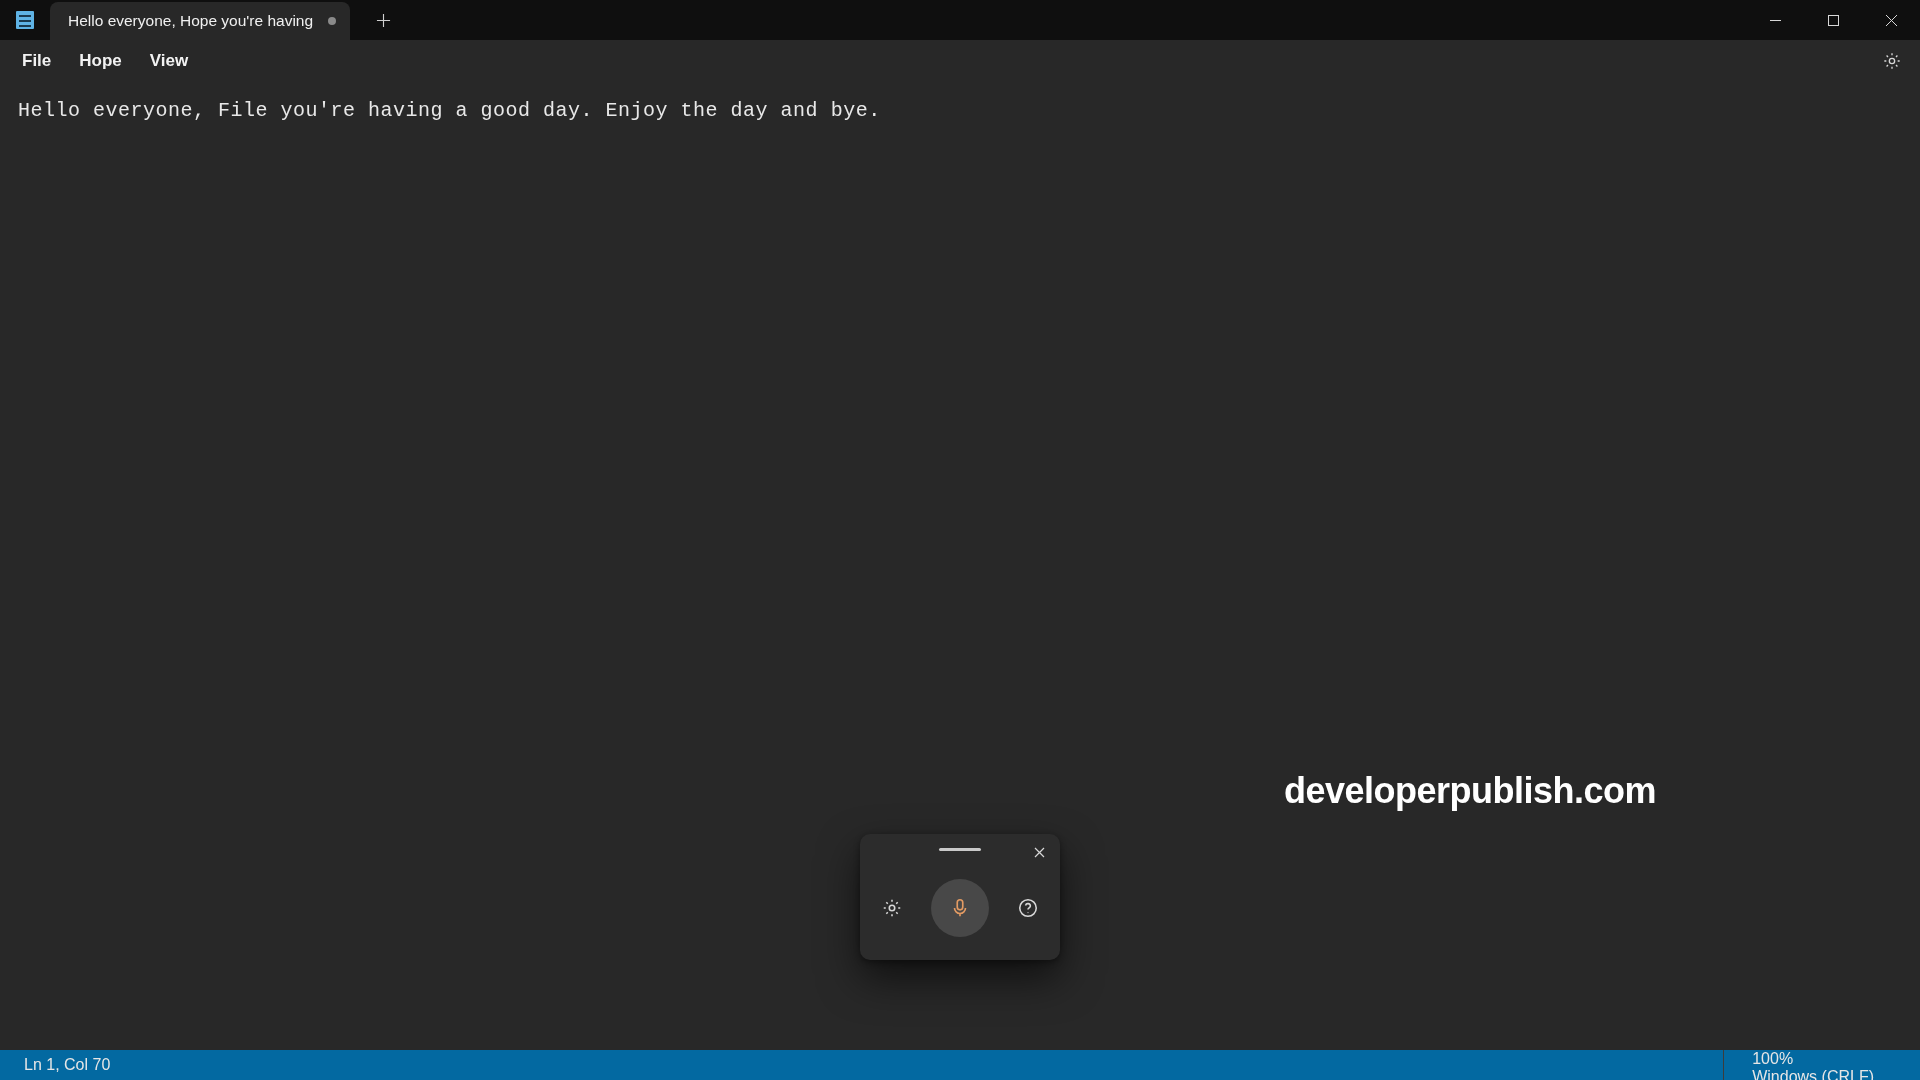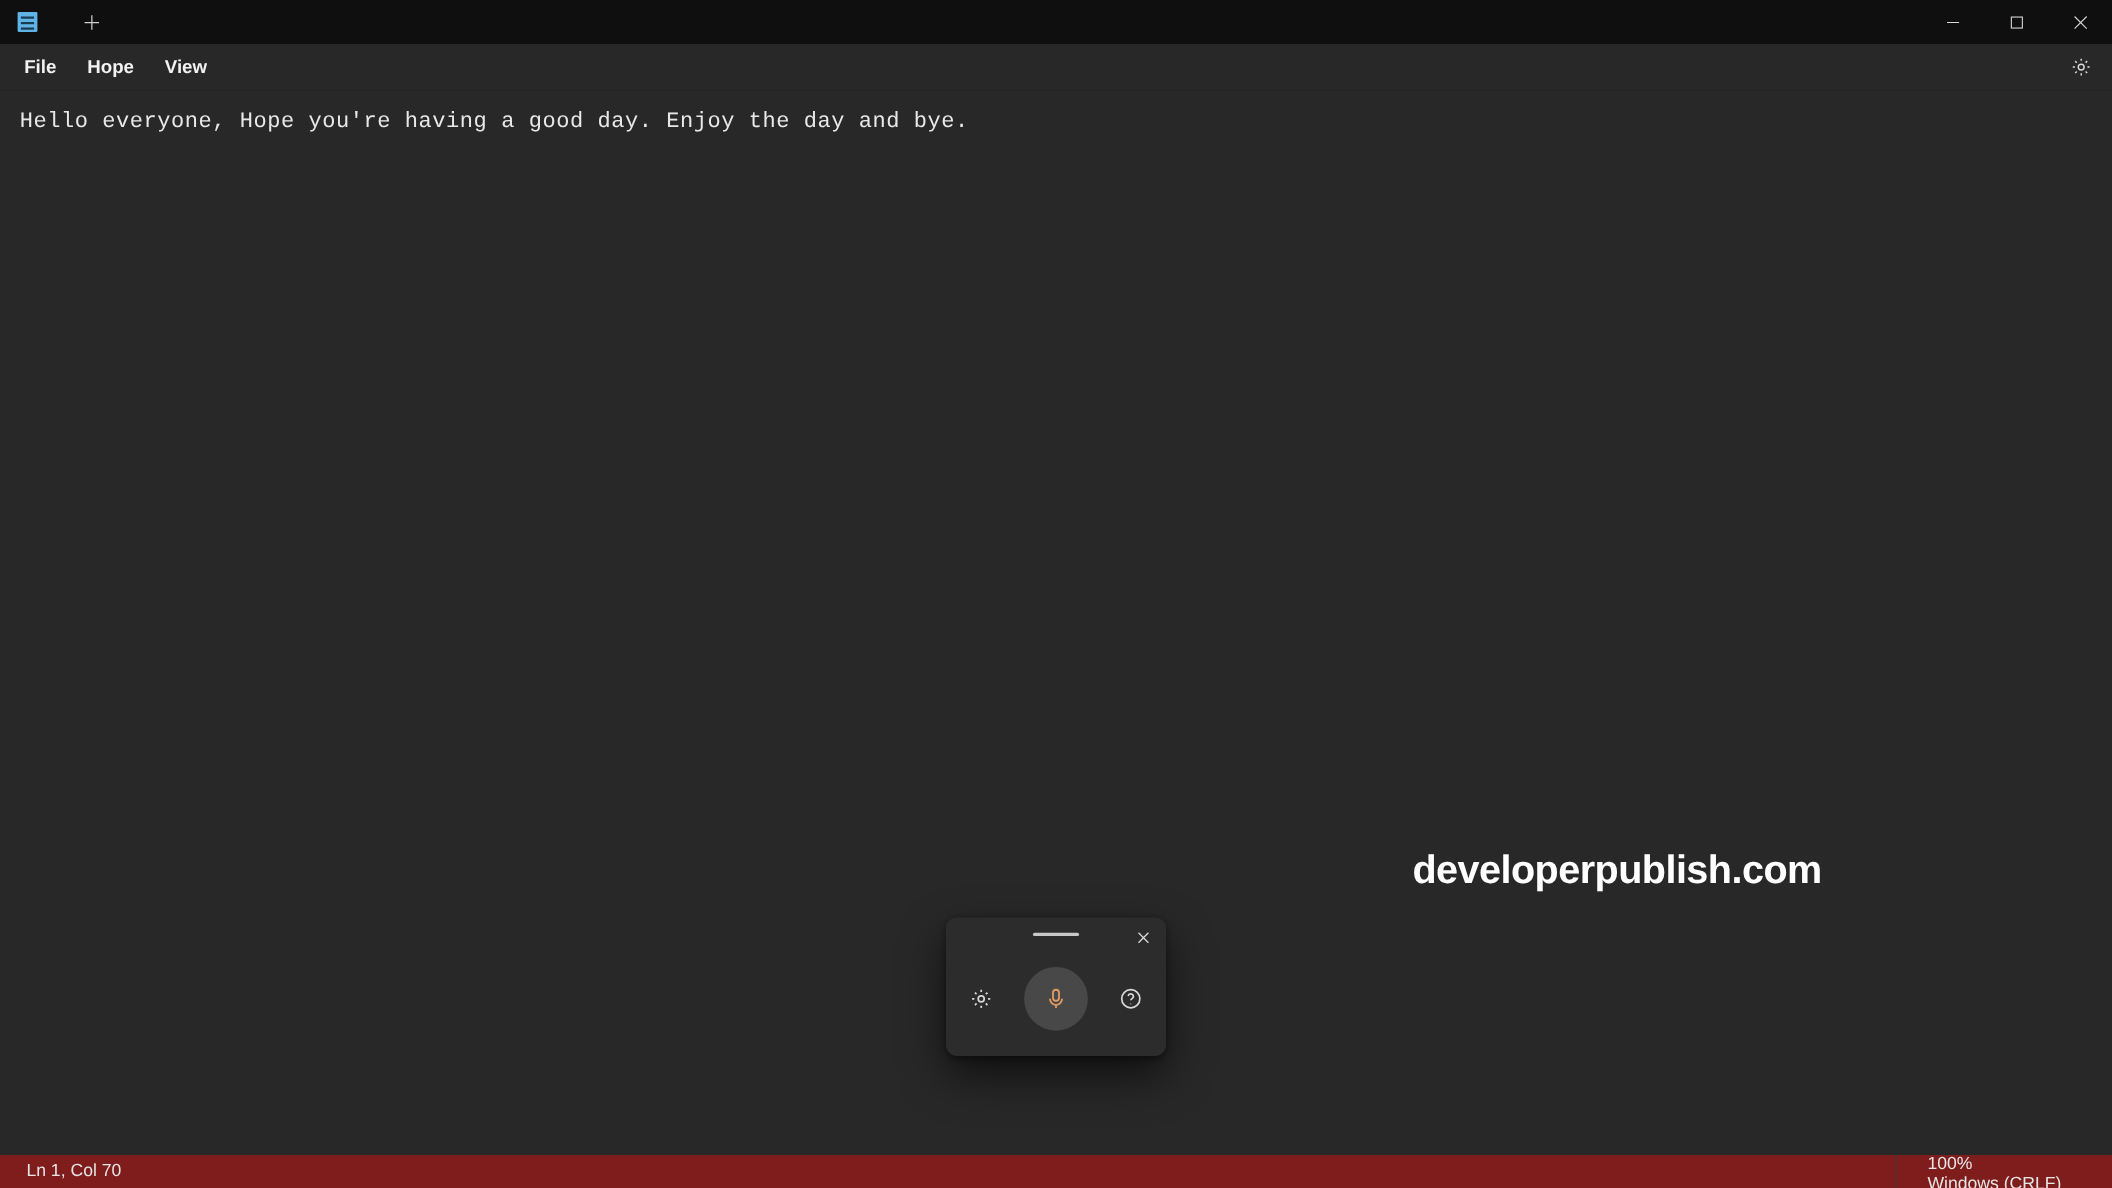--- a/index.html
+++ b/index.html
@@ -147,21 +147,21 @@
     font-weight: 700;
     color: #ffffff;
     letter-spacing: -0.5px;
   }
 
   
   .statusbar {
     position: absolute;
     left: 0; right: 0; bottom: 0;
     height: 30px;
-    background: #7f1d1d;
+    background: #0369a1;
     display: flex;
     align-items: center;
     font-size: 16px;
     color: #e6e6e6;
     padding: 0 18px;
   }
   .status-left { flex: 1; padding-left:6px;}
   .status-right { display: flex; align-items: stretch; height: 100%; flex-direction: column; }
   .status-cell {
     display: flex;
@@ -229,20 +229,24 @@
   .voice-mic-btn svg { width: 22px; height: 22px; }
   .mic-stroke { stroke: #e39b63; }
 </style>
 </head>
 <body>
 
 <div class="titlebar">
   <div class="titlebar-left">
     <div class="app-icon">
       <div class="app-icon-svg"></div>
+    </div>
+    <div class="tab">
+      <span class="tab-title">Hello everyone, Hope you're having</span>
+      <span class="tab-modified"></span>
     </div>
     <div class="new-tab">
       <svg viewBox="0 0 16 16" width="15" height="15">
           <path d="M8 1v14M1 8h14" stroke="currentColor" stroke-width="1.2" fill="none"></path>
         </svg>
     </div>
   </div>
   <div class="window-controls">
     <div class="win-btn">
       <svg viewBox="0 0 13 13">
@@ -268,21 +272,21 @@
   <div class="menu-item">View</div>
   <div class="menubar-spacer"></div>
   <div class="settings-btn">
     <svg viewBox="0 0 24 24" fill="none" stroke="currentColor" stroke-width="1.6">
       <circle cx="12" cy="12" r="3.2"></circle>
       <path d="M12 2.8v2.4M12 18.8v2.4M21.2 12h-2.4M5.2 12H2.8M18.5 5.5l-1.7 1.7M7.2 16.8l-1.7 1.7M18.5 18.5l-1.7-1.7M7.2 7.2L5.5 5.5"></path>
     </svg>
   </div>
 </div>
 
-<div class="editor">Hello everyone, Hope you're having a good day. Enjoy the day and bye.</div>
+<div class="editor">Hello everyone, File you're having a good day. Enjoy the day and bye.</div>
 
 <div class="watermark">developerpublish.com</div>
 
 <div class="voice-panel">
   <div class="voice-top">
     <div class="voice-grip"></div>
     <div class="voice-close">
       <svg viewBox="0 0 11 11">
           <path d="M1 1l9 9M10 1L1 10" stroke="currentColor" stroke-width="1.2"></path>
         </svg>

